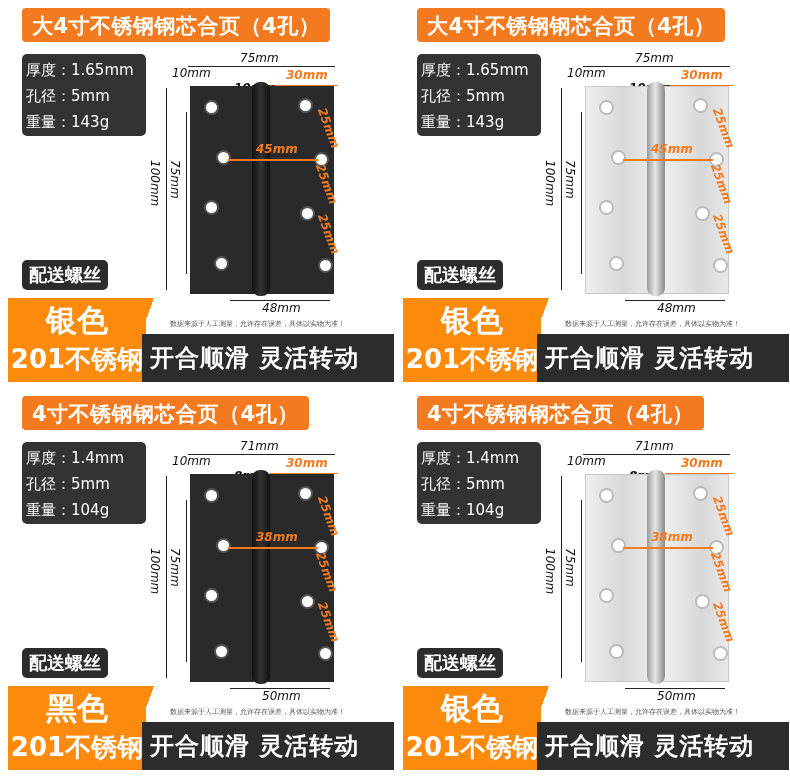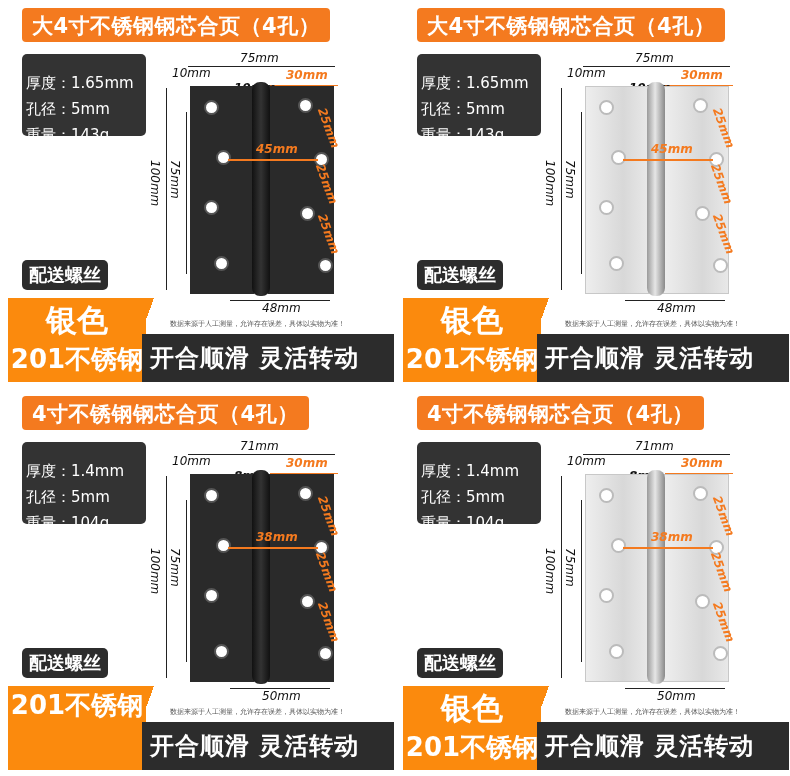--- a/index.html
+++ b/index.html
@@ -10,21 +10,21 @@
   }
   .panel { position: absolute; width: 395px; height: 388px; overflow: hidden; }
   .title {
     position: absolute; left: 22px; top: 8px; height: 34px;
     background: #f47a1f; color: #fff; font-weight: bold; font-size: 21px;
     padding: 4px 10px; border-radius: 4px; white-space: nowrap; letter-spacing: 0.5px;
   }
   .specs {
     position: absolute; left: 22px; top: 54px; width: 124px; height: 82px;
     background: #333333; border-radius: 5px; color: #fff; font-size: 15px;
-    padding: 16px 0 0 4px; line-height: 26px; white-space: nowrap;
+    padding: 3px 0 0 4px; line-height: 26px; white-space: nowrap;
   }
   .bottom-grey-box {
     position: absolute; left: 22px; top: 260px; height: 30px;
     background: #2c2c2c; color: #fff; font-size: 18px; font-weight: bold;
     padding: 3px 7px; border-radius: 5px; white-space: nowrap;
   }
   .color-box {
     position: absolute; left: 8px; top: 298px; width: 138px; height: 84px;
     background: #fb8a0d; color: #fff; text-align: center; font-weight: bold;
   }
@@ -207,20 +207,21 @@
       <div class="line" style="left:36px;top:52px;width:1px;height:162px;"></div>
       <div class="dim vert" style="left:32px;top:100px;">75mm</div>
 
       <div class="line" style="left:80px;top:240px;width:100px;height:1px;"></div>
       <div class="dim" style="left:112px;top:241px;">50mm</div>
     </div>
 
     <div class="bottom-grey-box">配送螺丝</div>
     <div class="slant"></div>
     <div class="color-box">
+      <div class="c1">黑色</div>
       <div class="c2">201不锈钢</div>
     </div>
     <div class="disclaimer">数据来源于人工测量，允许存在误差，具体以实物为准！</div>
     <div class="feature-bar">开合顺滑 灵活转动</div>
   </div>
     <div class="panel silver" style="left: 395px; top: 388px;">
     <div class="title">4寸不锈钢钢芯合页（4孔）</div>
     <div class="specs">
       <div>厚度：1.4mm</div>
       <div>孔径：5mm</div>

